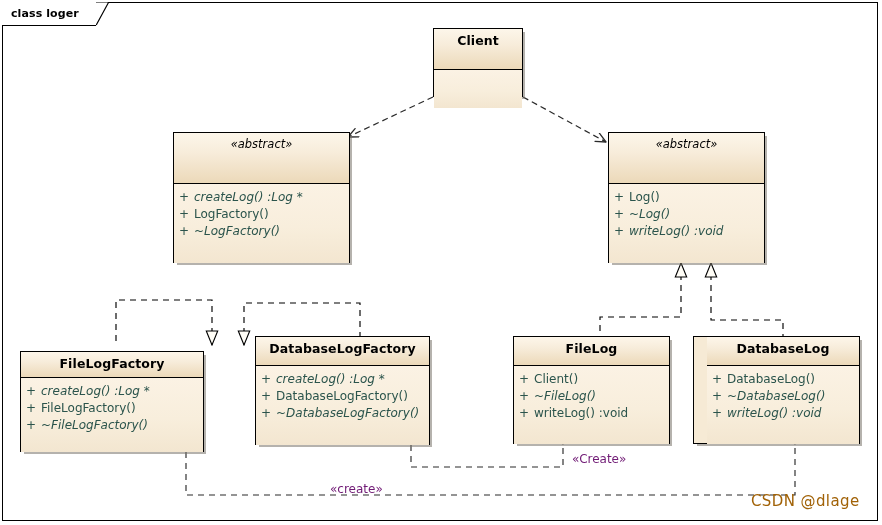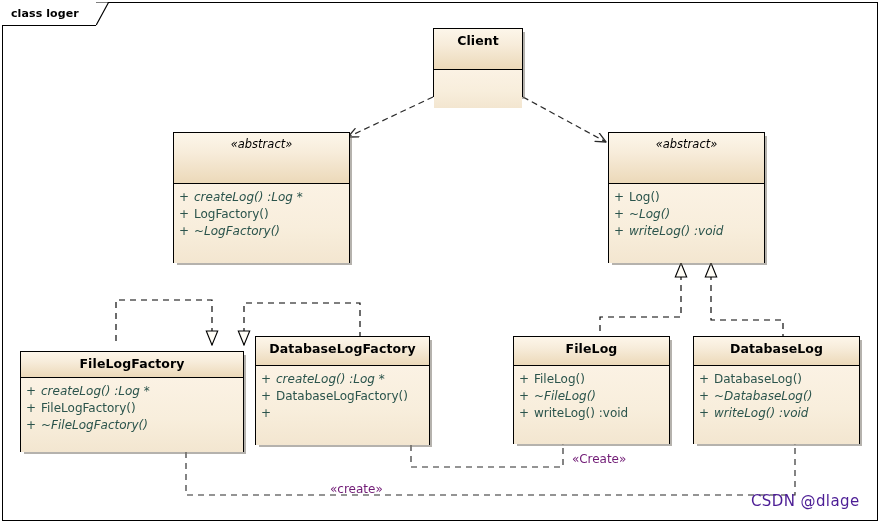--- a/index.html
+++ b/index.html
@@ -140,21 +140,21 @@
     color: #701a75;
     white-space: nowrap;
     background: transparent;
   }
 
   
   #watermark {
     position: absolute;
     z-index: 20;
     font-size: 15px;
-    color: #4c1d95;
+    color: #a16207;
     white-space: nowrap;
     letter-spacing: 0.4px;
   }
 </style>
 </head>
 <body>
 
 <div id="canvas">
 
   <div id="frame"></div>
@@ -255,21 +255,21 @@
         <span class="vis">+</span>
         <span class="msig ital">~Log()</span>
       </div>
       <div class="member">
         <span class="vis">+</span>
         <span class="msig ital">writeLog()  :void</span>
       </div>
     </div>
   </div>
 
-  <div class="uml-class" style="left:20px; top:351px; width:224px; height:101px;">
+  <div class="uml-class" style="left:20px; top:351px; width:184px; height:101px;">
     <div class="uml-head" style="height:26px;">
       <span class="cname">FileLogFactory</span>
     </div>
     <div class="uml-body" style="height:74px;">
       <div class="member">
         <span class="vis">+</span>
         <span class="msig ital">createLog()  :Log *</span>
       </div>
       <div class="member">
         <span class="vis">+</span>
@@ -290,45 +290,46 @@
       <div class="member">
         <span class="vis">+</span>
         <span class="msig ital">createLog()  :Log *</span>
       </div>
       <div class="member">
         <span class="vis">+</span>
         <span class="msig">DatabaseLogFactory()</span>
       </div>
       <div class="member">
         <span class="vis">+</span>
+        <span class="msig ital">~DatabaseLogFactory()</span>
       </div>
     </div>
   </div>
 
   <div class="uml-class" style="left:485px; top:336px; width:157px; height:108px;margin-left:28px;">
     <div class="uml-head" style="height:29px;">
       <span class="cname">FileLog</span>
     </div>
     <div class="uml-body" style="height:78px;">
       <div class="member">
         <span class="vis">+</span>
-        <span class="msig">FileLog()</span>
+        <span class="msig">Client()</span>
       </div>
       <div class="member">
         <span class="vis">+</span>
         <span class="msig ital">~FileLog()</span>
       </div>
       <div class="member">
         <span class="vis">+</span>
         <span class="msig">writeLog()  :void</span>
       </div>
     </div>
   </div>
 
-  <div class="uml-class" style="left:693px; top:336px; width:167px; height:108px;">
+  <div class="uml-class" style="left:693px; top:336px; width:167px; height:108px;padding-left:13px;">
     <div class="uml-head" style="height:29px;">
       <span class="cname">DatabaseLog</span>
     </div>
     <div class="uml-body" style="height:78px;">
       <div class="member">
         <span class="vis">+</span>
         <span class="msig">DatabaseLog()</span>
       </div>
       <div class="member">
         <span class="vis">+</span>

